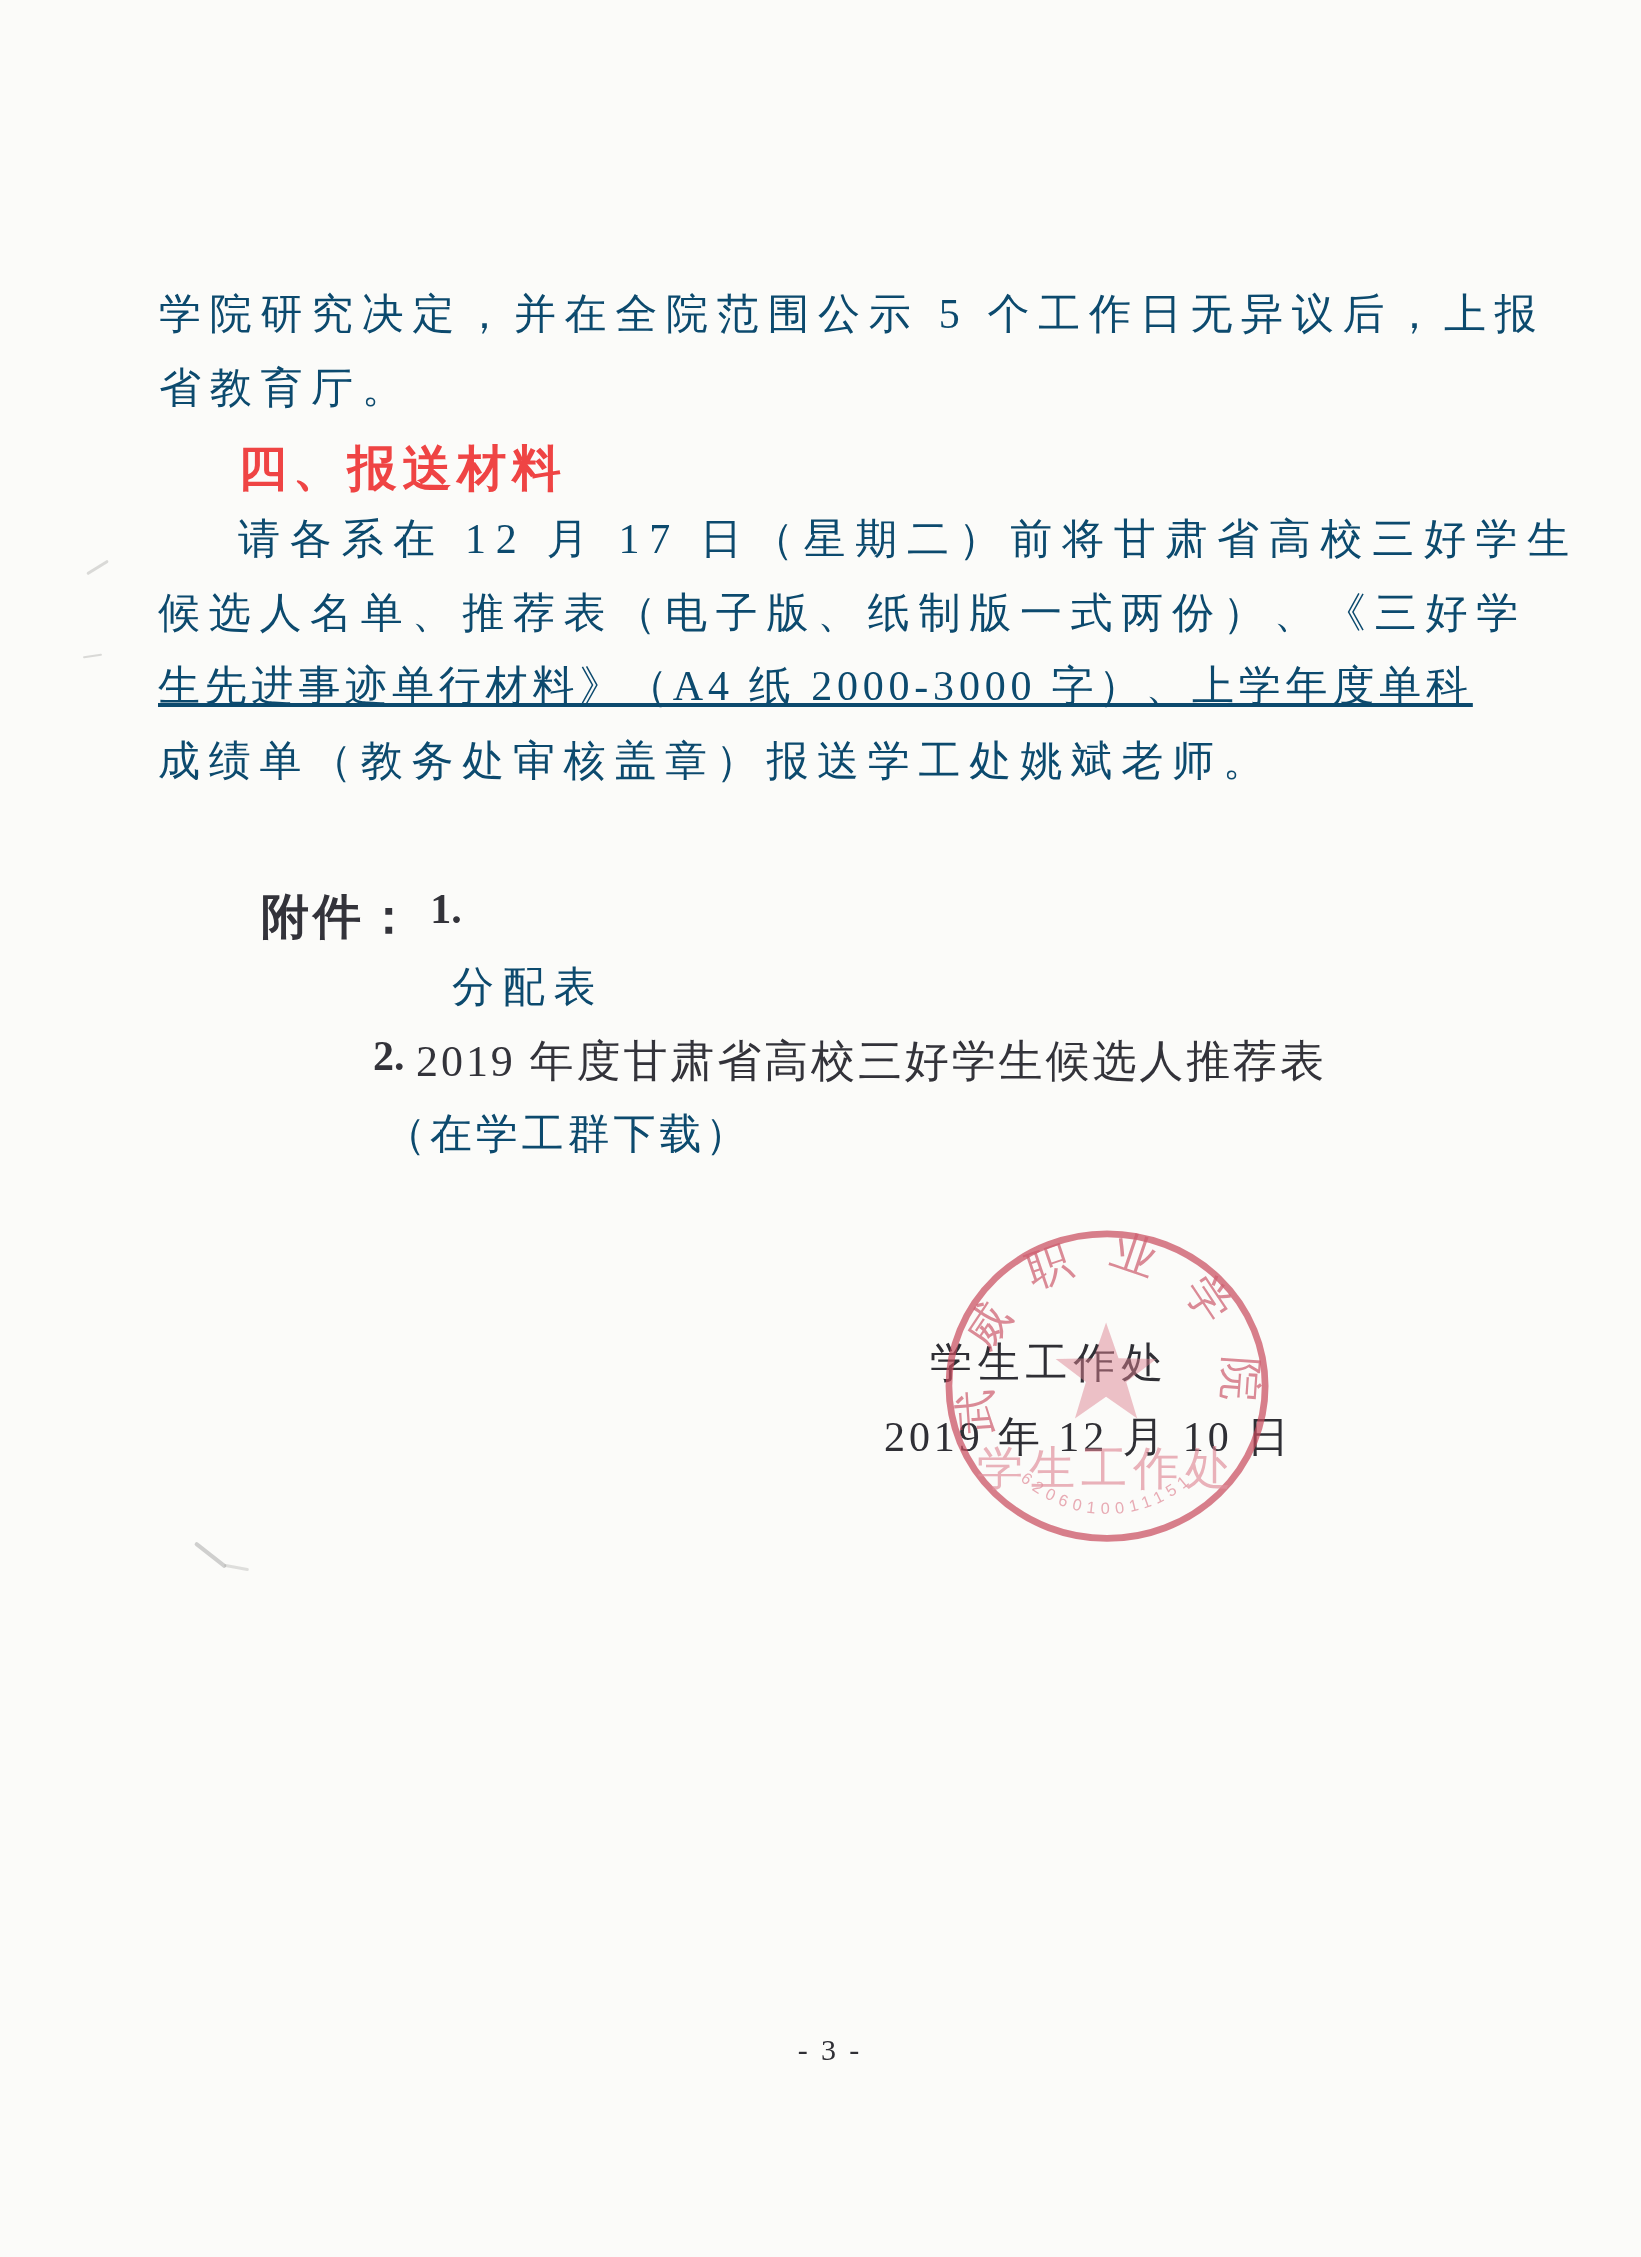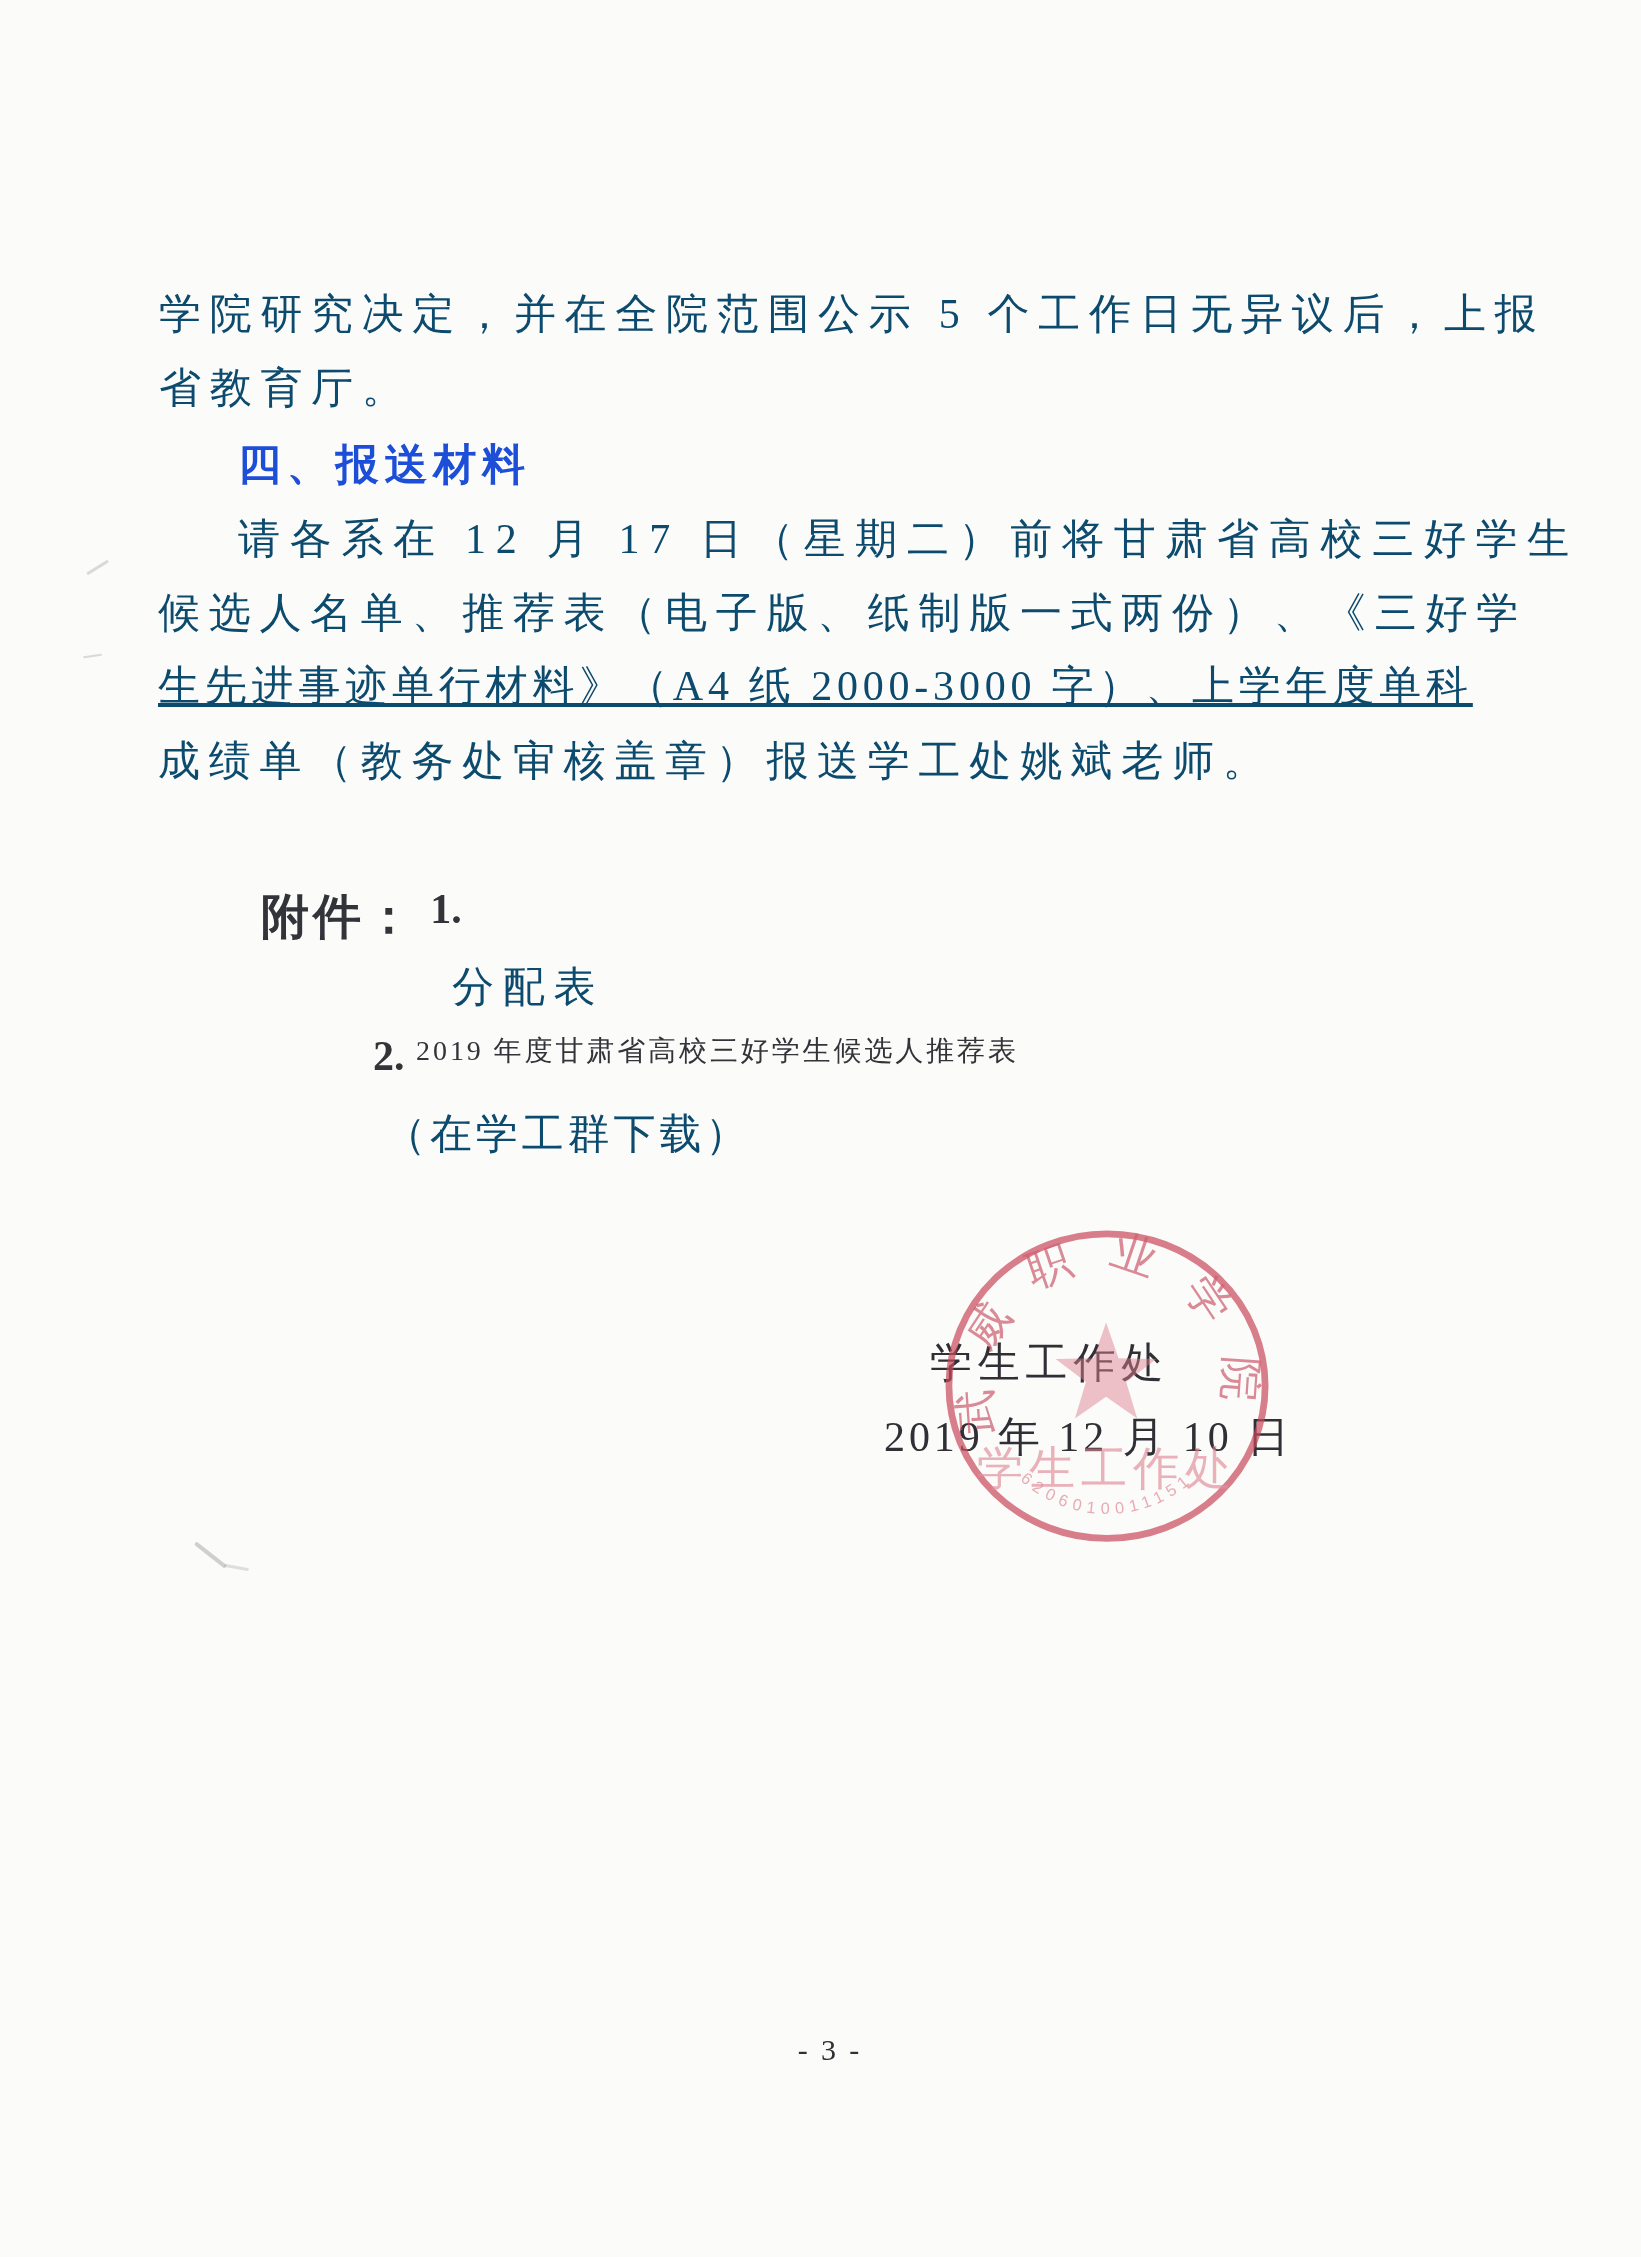--- a/index.html
+++ b/index.html
@@ -14,23 +14,23 @@
   .line{
     position:absolute;
     white-space:nowrap;
     font-size:42px;
     letter-spacing:8.7px;
     color:#0c4a6e;
   }
   .heading{
     font-family:"Liberation Sans","DejaVu Sans",sans-serif;
     font-weight:bold;
-    font-size:43px;
+    font-size:49px;
     letter-spacing:5.8px;
-    color:#1d4ed8;
+    color:#ef4444;
     text-align:right;
   }
   .att-row{
     position:absolute;
     display:flex;
     align-items:flex-start;
     white-space:nowrap;
   }
   .att-label{
     font-family:"Liberation Sans","DejaVu Sans",sans-serif;
@@ -42,21 +42,21 @@
   .att-no{
     font-weight:bold;
     font-size:42px;
     margin-right:11.6px;
   }
   .att-text{
     font-size:42px;
     letter-spacing:6.8px;
   }
   .att-text2{
-    font-size:28px;
+    font-size:44px;
     letter-spacing:2.9px;
   }
   .sig{
     position:absolute;
     font-size:42px;
     letter-spacing:5.8px;
     color:#2f2f35;
     white-space:nowrap;
     z-index:2;
   }

